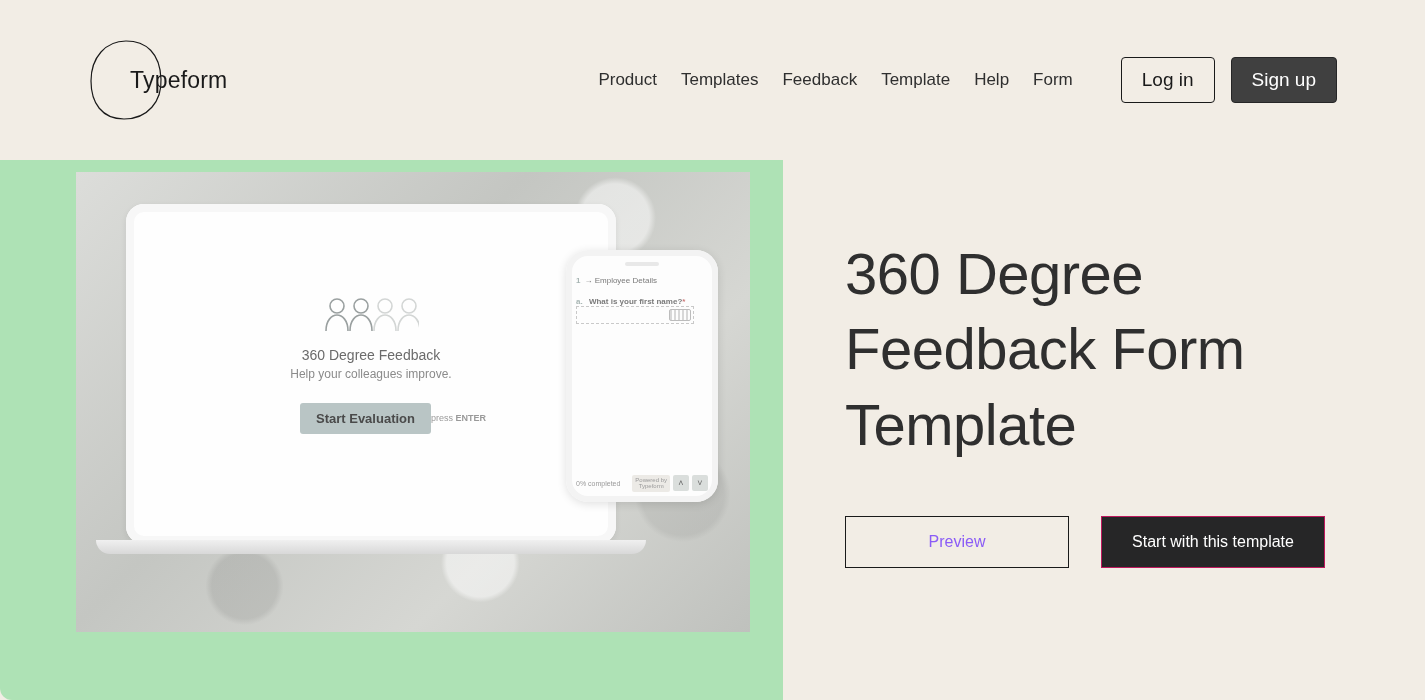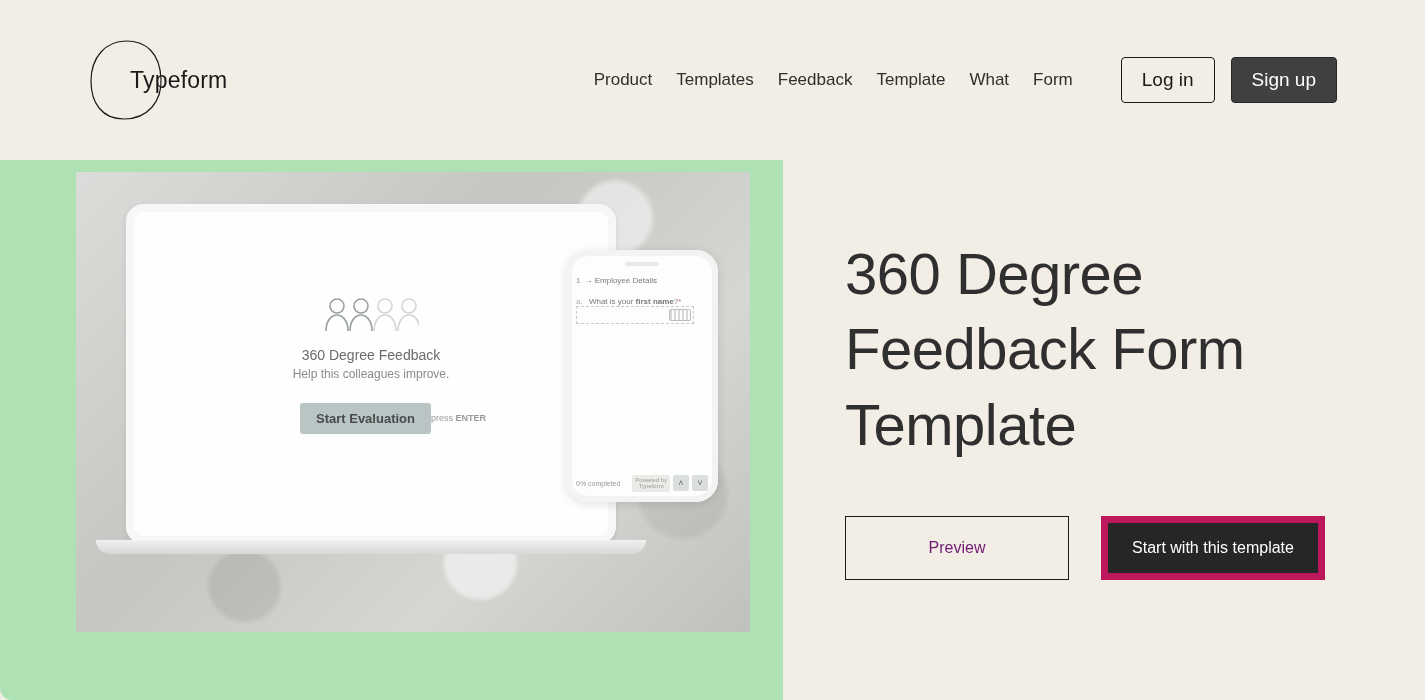--- a/index.html
+++ b/index.html
@@ -216,20 +216,21 @@
       background: #e8e8e8;
       border-radius: 3px;
     }
 
     .phone-line {
       margin-bottom: 12px;
     }
 
     .phone-q {
       margin-bottom: 0;
+      font-weight: bold;
     }
 
     .phone-input {
       border: 1px dashed #c9c9c9;
       height: 18px;
       width: 118px;
       display: flex;
       justify-content: flex-end;
       align-items: center;
       padding-right: 2px;
@@ -293,31 +294,31 @@
     }
 
     .cta-row {
       display: flex;
       gap: 32px;
     }
 
     .btn-preview {
       background: transparent;
       border: 1px solid #1a1a1a;
-      color: #701a75;
+      color: #8b5cf6;
       padding: 16px 10px;
       font-size: 16px;
       width: 224px;
       cursor: pointer;
       font-family: inherit;
     }
 
     .btn-start {
       background: #262627;
-      border: 7px solid #be185d;
+      border: 1px solid #be185d;
       color: #fff;
       padding: 16px 10px;
       font-size: 16px;
       width: 224px;
       cursor: pointer;
       font-family: inherit;
     }
 
     .num-prefix {
       color: #a7b5b3;
@@ -339,21 +340,21 @@
     </svg>
     <span class="logo-text">Typeform</span>
   </div>
 
   <div class="nav-right">
     <nav class="nav-links">
       <a class="nav-link">Product</a>
       <a class="nav-link">Templates</a>
       <a class="nav-link">Feedback</a>
       <a class="nav-link">Template</a>
-      <a class="nav-link">What</a>
+      <a class="nav-link">Help</a>
       <a class="nav-link">Form</a>
     </nav>
     <div class="auth-buttons">
       <button class="btn btn-outline">Log in</button>
       <button class="btn btn-dark">Sign up</button>
     </div>
   </div>
 </header>
 
 <section class="hero">
@@ -371,21 +372,21 @@
               <path d="M27 36 C27 25 33 20 38 20 C43 20 49 25 49 36"></path>
           </g>
           <g fill="none" stroke="#d3d6d5" stroke-width="1.6">
             <circle cx="62" cy="11" r="7"></circle>
               <path d="M51 36 C51 25 57 20 62 20 C67 20 73 25 73 36"></path>
             <circle cx="86" cy="11" r="7"></circle>
               <path d="M75 36 C75 25 81 20 86 20 C91 20 97 25 97 36"></path>
           </g>
         </svg>
         <div class="laptop-title">360 Degree Feedback</div>
-        <div class="laptop-sub">Help this colleagues improve.</div>
+        <div class="laptop-sub">Help your colleagues improve.</div>
         <div class="eval-row">
           <button class="start-eval">Start Evaluation</button>
           <span class="press-enter">
             <span>press</span>
             <b>ENTER</b>
           </span>
         </div>
       </div>
       <div class="laptop-base"></div>
 

